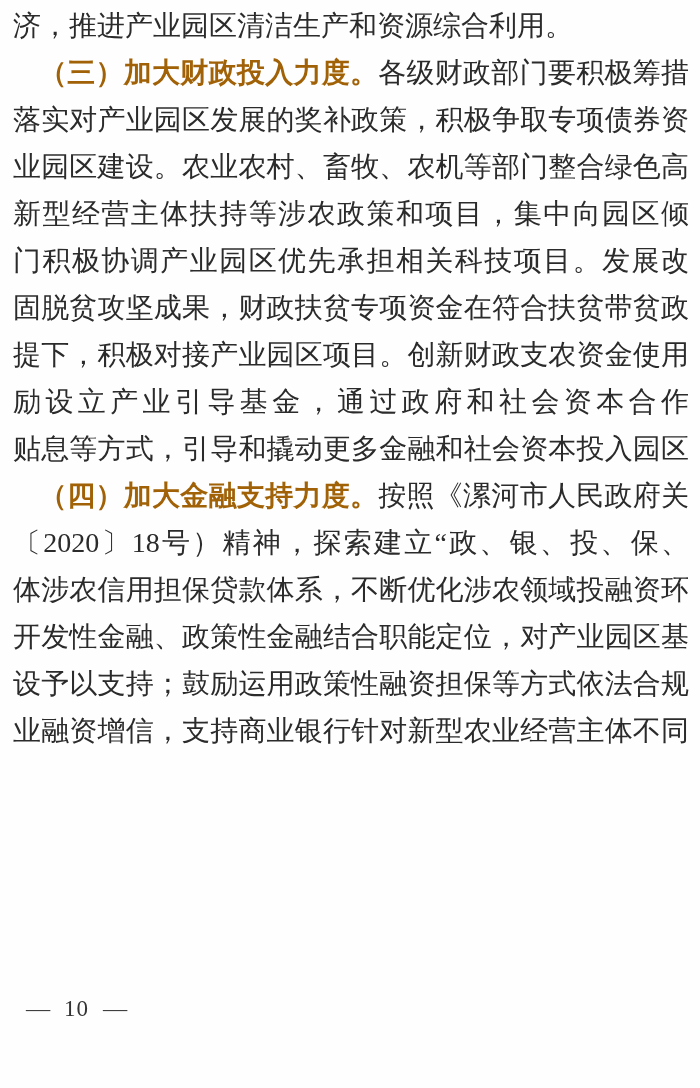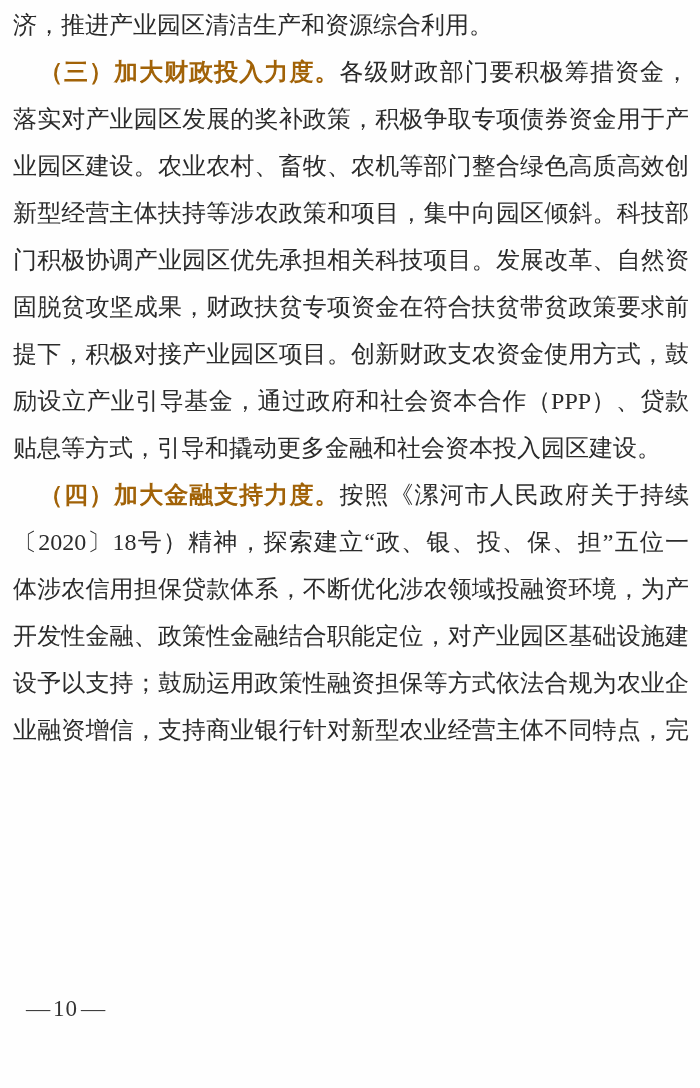--- a/index.html
+++ b/index.html
@@ -22,21 +22,21 @@
   }
   .doc-body {
     position: absolute;
     left: 13px;
     top: 2px;
     width: 676px;
   }
   .line {
     height: 47px;
     line-height: 47px;
-    font-size: 24px;
+    font-size: 28px;
     text-align: justify;
     text-align-last: left;
     text-justify: inter-character;
     overflow: hidden;
     white-space: normal;
   }
   .line.full {
     text-align-last: justify;
   }
   .line.indent {
@@ -50,21 +50,21 @@
     position: absolute;
     left: 27px;
     top: 994px;
     height: 30px;
     display: flex;
     align-items: center;
     font-size: 22px;
     color: #333333;
   }
   .footer .pagenum {
-    margin: 0 4px;
+    margin: 0 15px;
     font-size: 23px;
     letter-spacing: 1px;
   }
   .footer .dash {
     display: inline-block;
     transform: scaleX(1.1);
   }
 </style>
 </head>
 <body>

